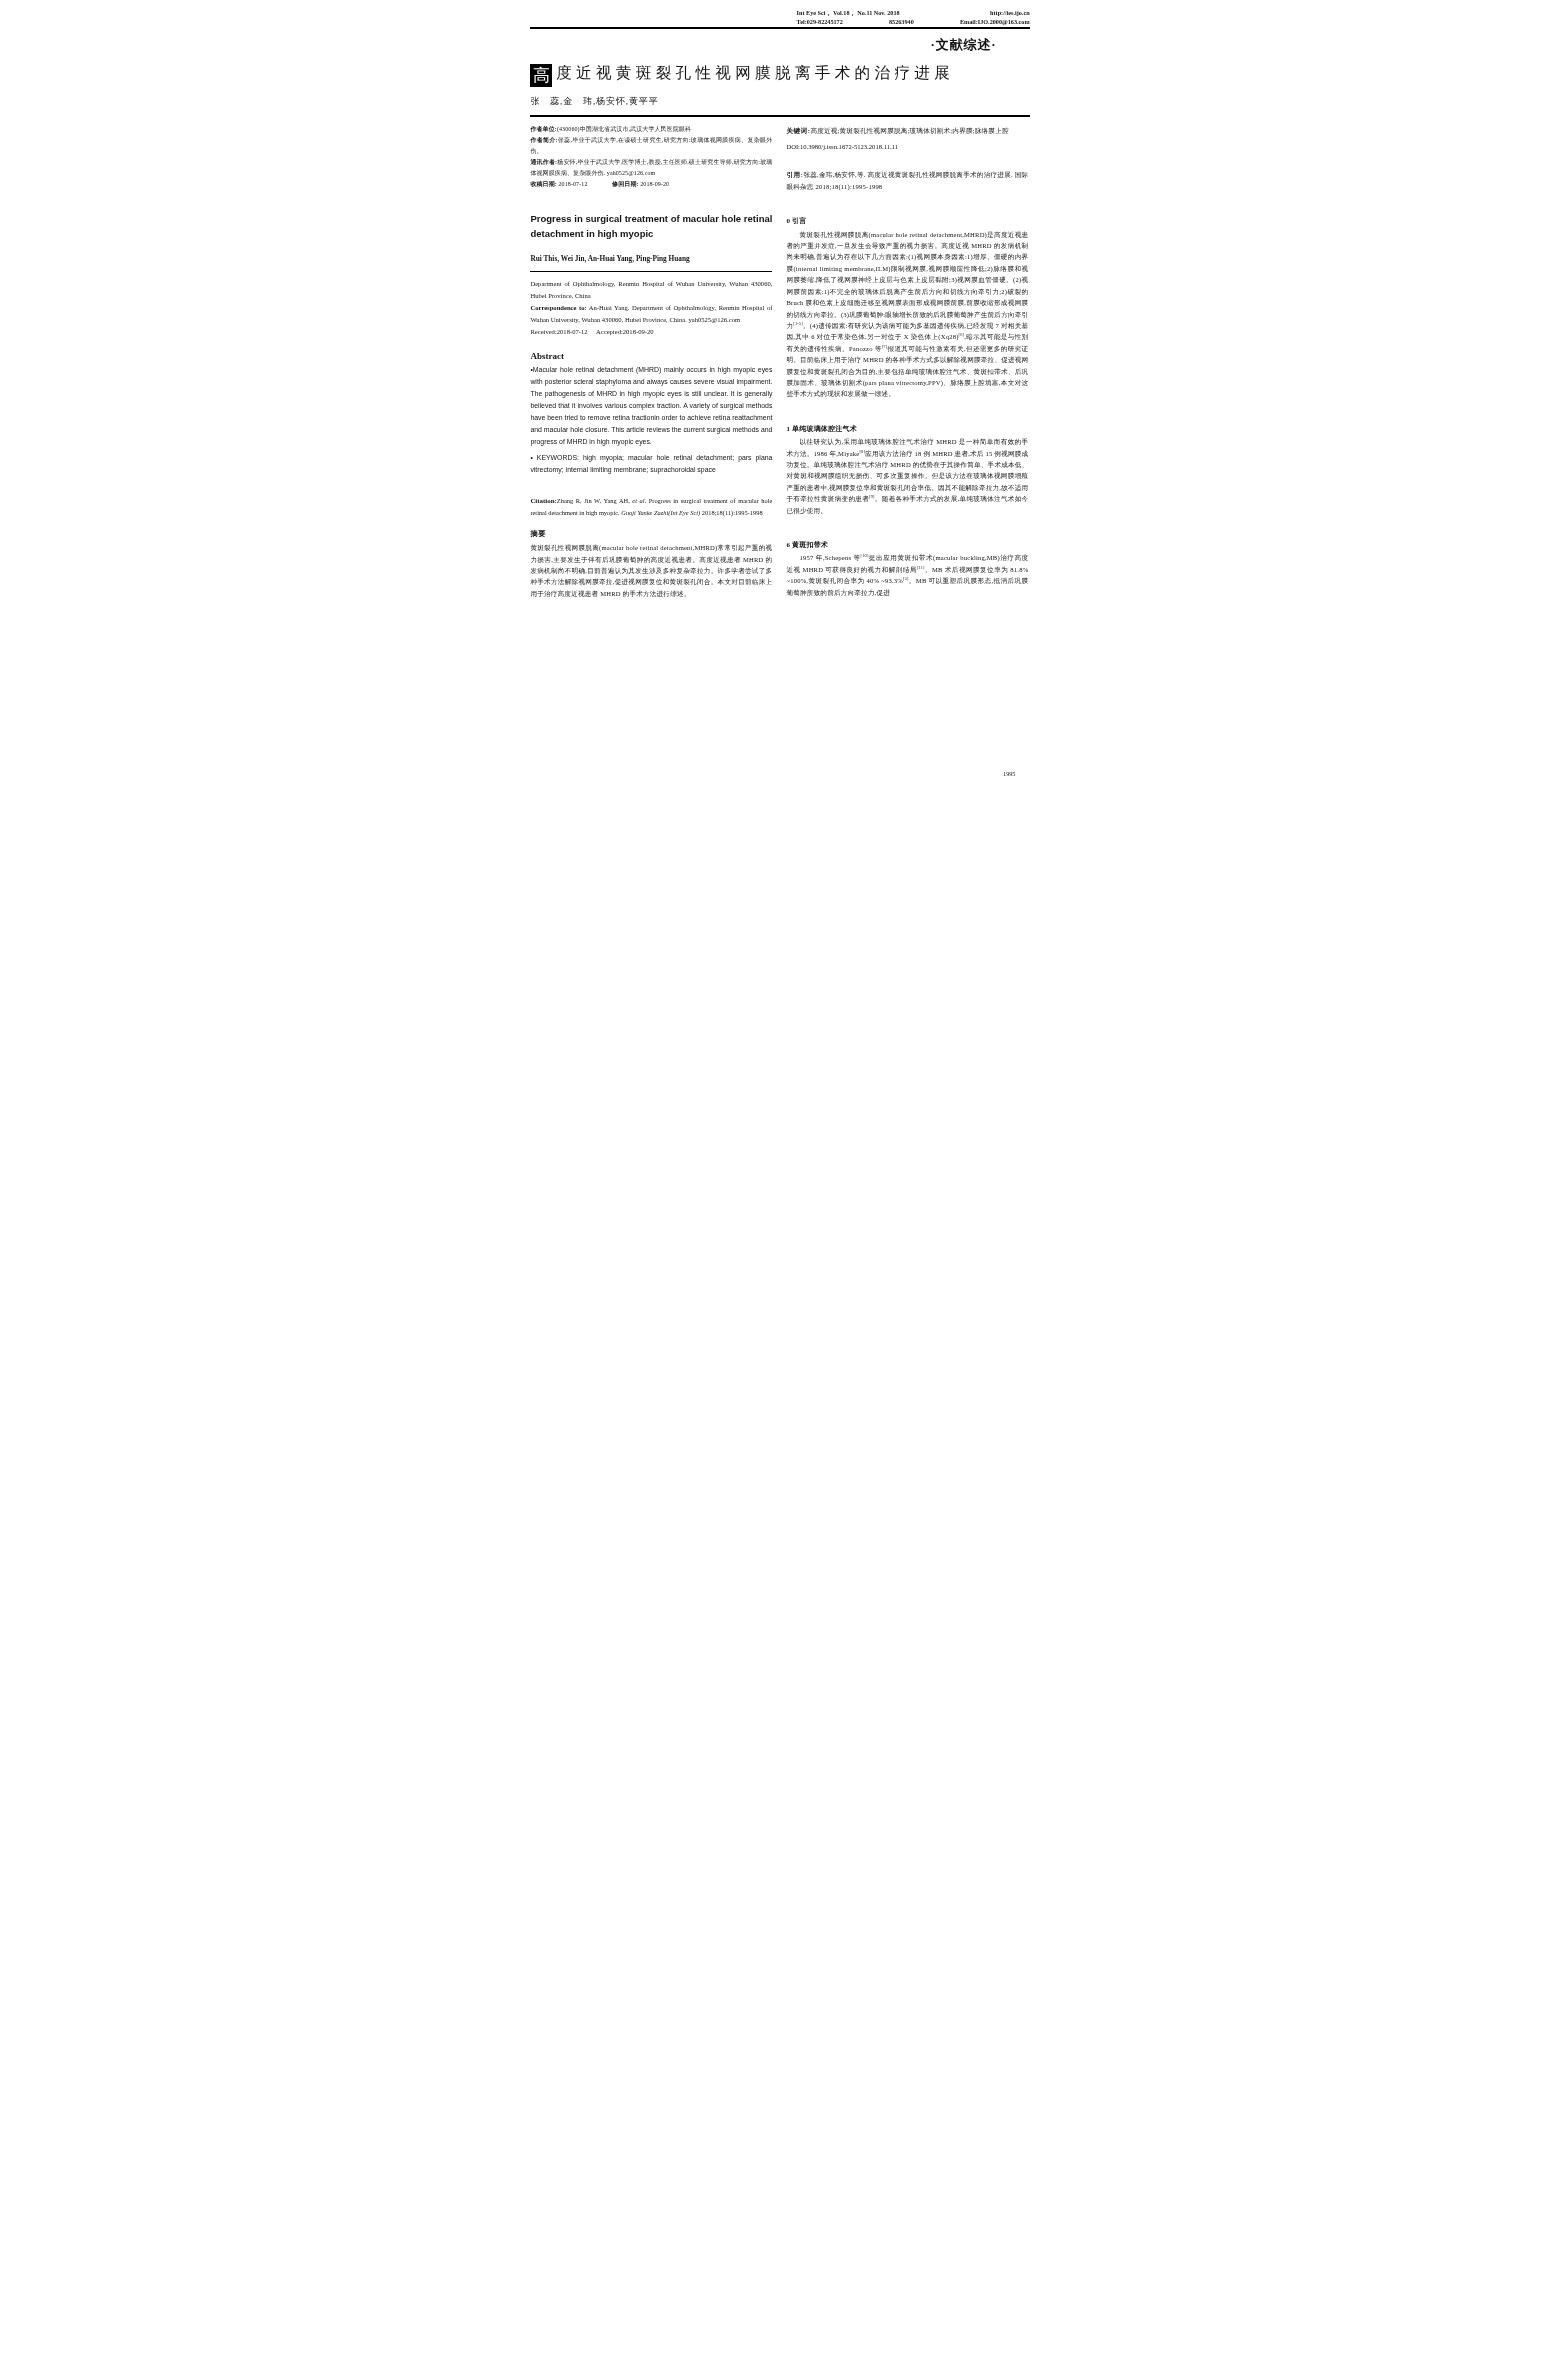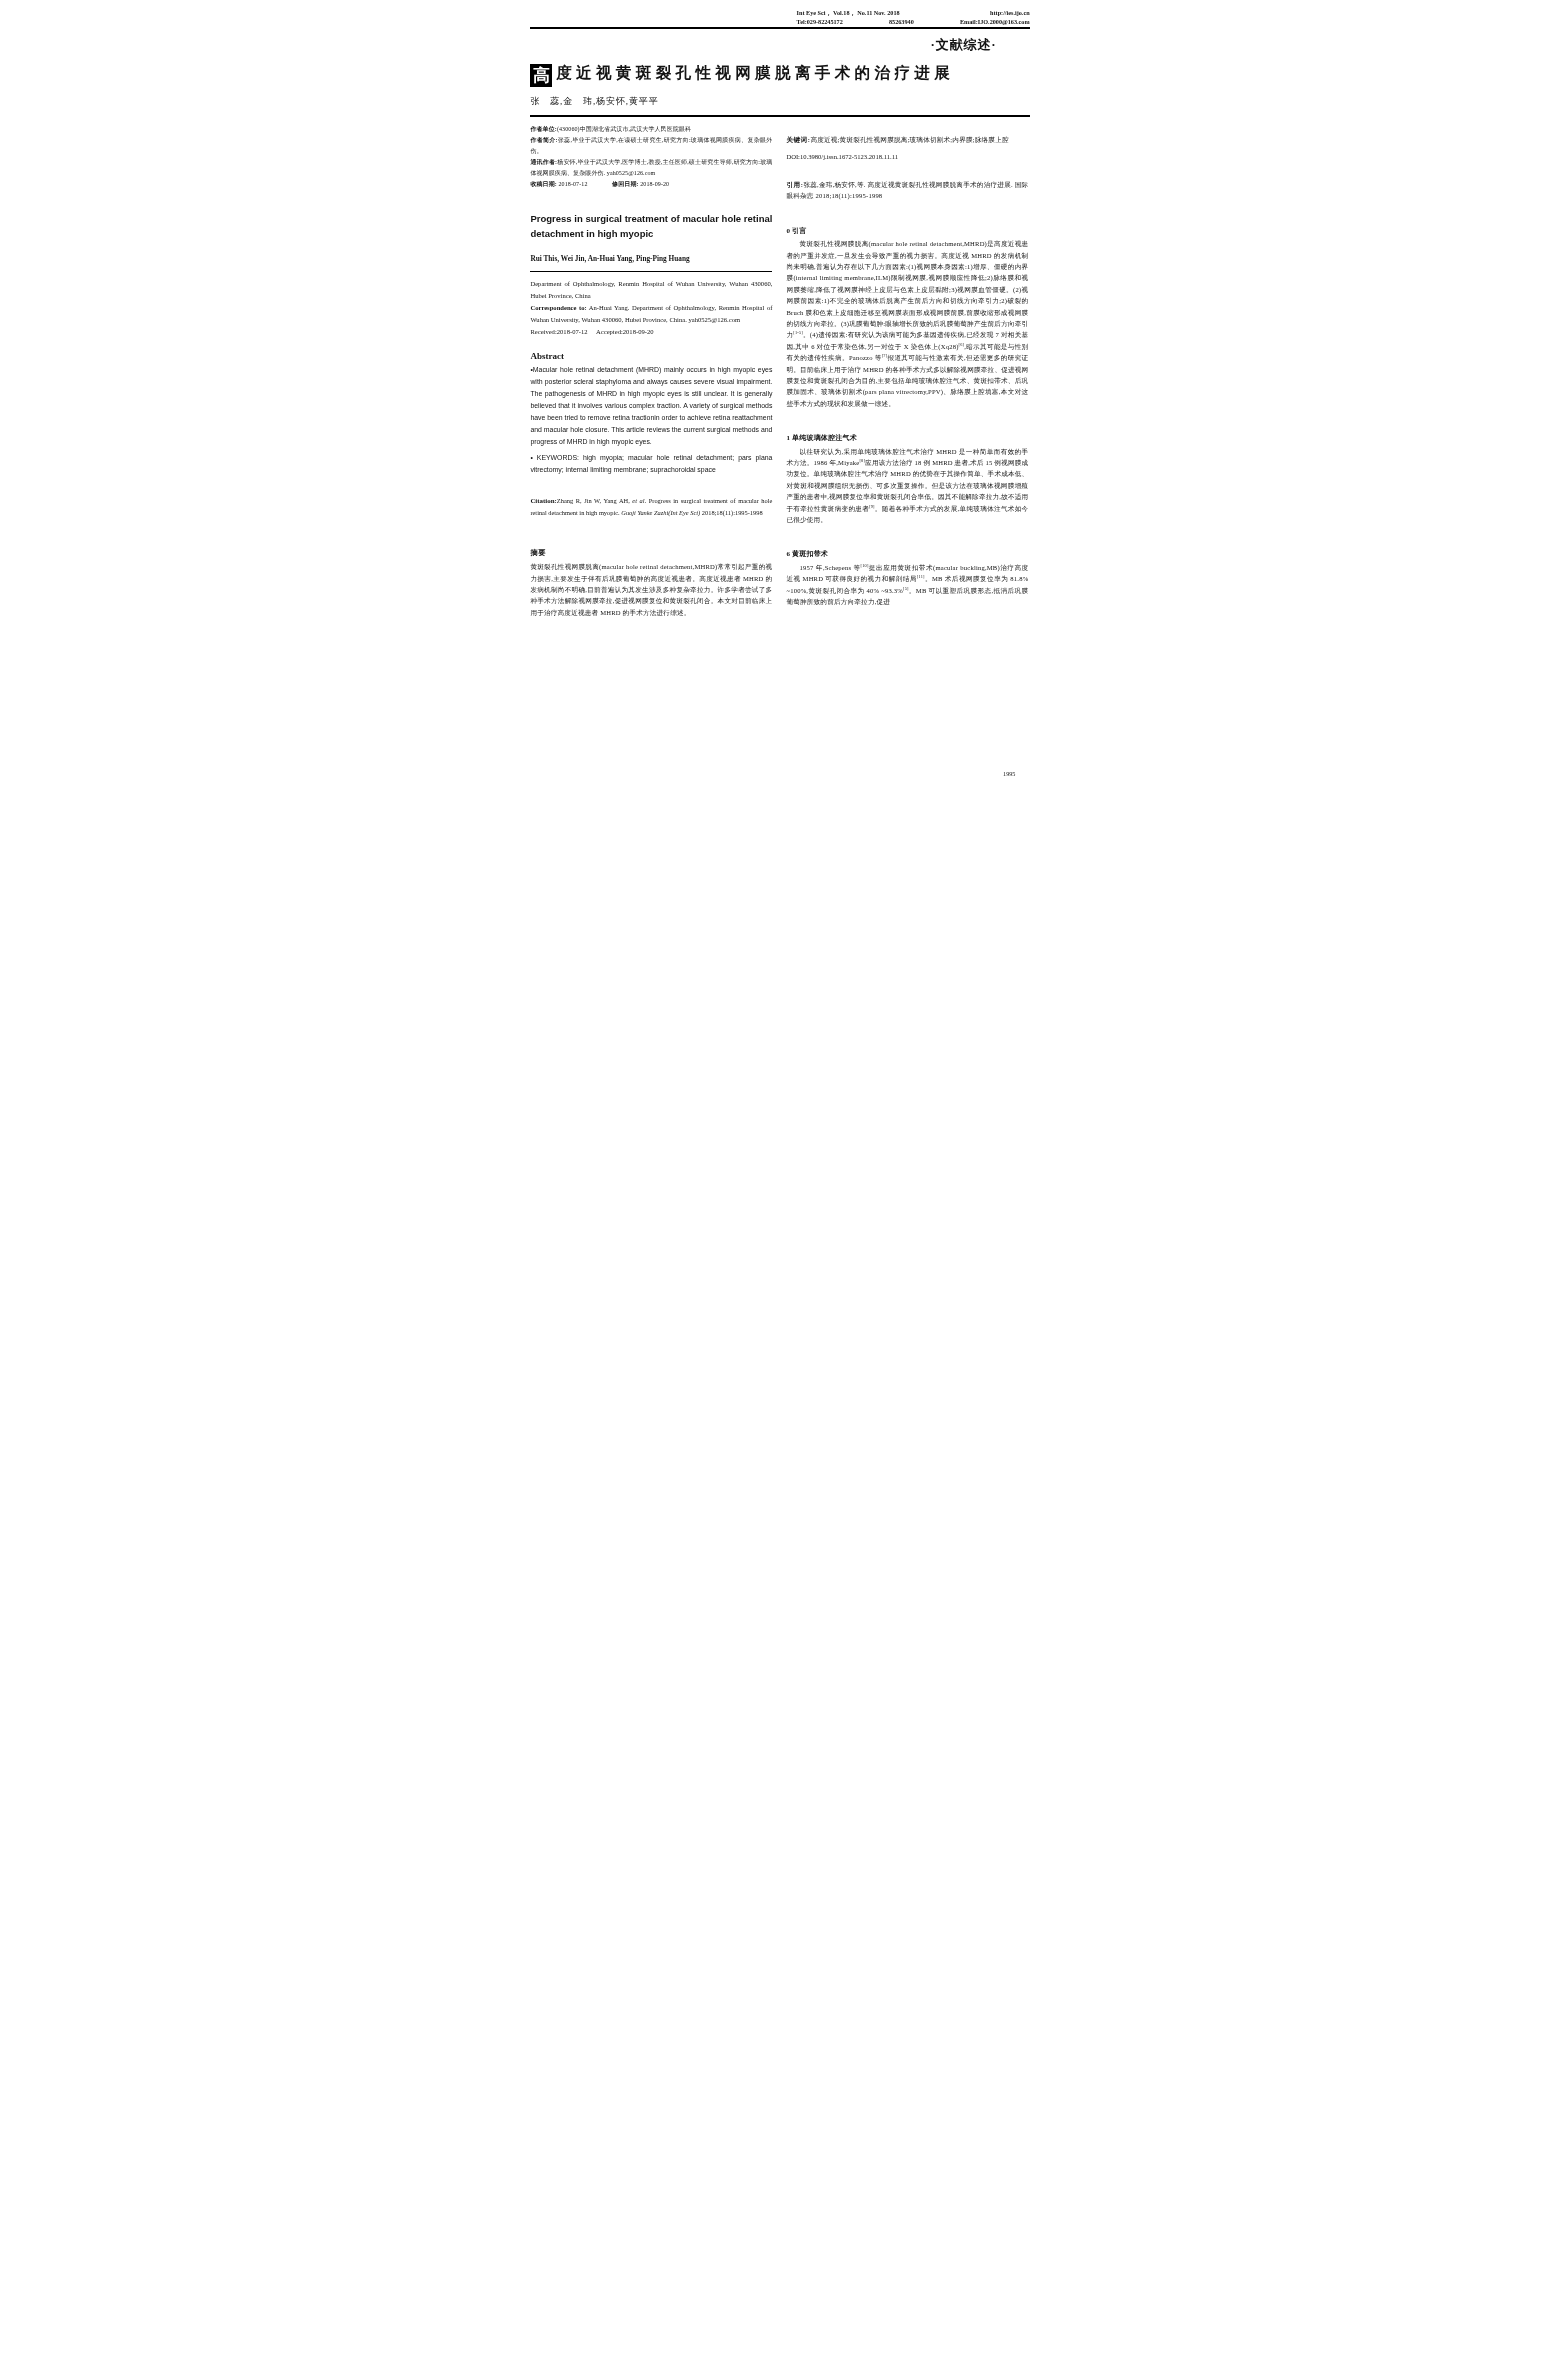--- a/index.html
+++ b/index.html
@@ -12,21 +12,21 @@
     padding:7.6px 10.4px 0 10.4px;
     overflow:hidden;
   }
   
   .masthead { margin-left:auto; width:233px; font-weight:bold; font-size:6.2px; line-height:9px; }
   .m-line { display:flex; justify-content:space-between; }
   .rule { height:1.9px; background:#000; margin-top:1.9px; }
   .rule2 { margin-top:6.6px; }
   .category { text-align:right; padding-right:33px; font-weight:bold; font-size:13px; margin-top:6.6px; letter-spacing:0.9px; }
   
-  .title { margin-top:6.6px; font-size:15.6px; font-weight:bold; letter-spacing:4.3px; line-height:23px; white-space:nowrap; }
+  .title { margin-top:6.6px; font-size:15.6px; font-weight:normal; letter-spacing:4.3px; line-height:23px; white-space:nowrap; }
   .dropcap {
     display:inline-flex; align-items:center; justify-content:center;
     width:22px; height:23px; background:#000; color:#fff;
     font-size:17px; letter-spacing:0; margin-right:3.8px; vertical-align:-3.8px;
   }
   .authors-cn { margin-top:8px; font-size:9px; letter-spacing:0.9px; }
   
   .columns { display:flex; gap:14px; margin-top:7px;align-items:center; }
   .col { width:242px; text-align:justify; }
   
@@ -39,21 +39,21 @@
   .en-affil { margin-top:5.7px; font-size:6.6px; line-height:12px; }
   .en-corr { font-size:6.6px; line-height:12px; }
   .en-corr .lbl { font-weight:bold; }
   .en-received { font-size:6.6px; line-height:12px; display:flex; gap:8.5px; }
   .abs-head { font-family:Liberation Serif, serif; font-weight:bold; font-size:9px; margin-top:13.3px; }
   .abs-body { font-family:"Liberation Sans","DejaVu Sans",sans-serif; font-size:6.9px; line-height:12px; margin-top:2.8px; }
   .abs-kw { font-family:"Liberation Sans","DejaVu Sans",sans-serif; font-size:6.9px; line-height:12px; margin-top:4.7px; }
   .citation { font-size:6.4px; line-height:11.4px; margin-top:19px; }
   .citation .lbl { font-weight:bold; font-size:6.9px; }
   .citation .it { font-style:italic; }
-  .cn-abs-head { font-weight:bold; font-size:7.3px; margin-top:30px; letter-spacing:0.5px; }
+  .cn-abs-head { font-weight:bold; font-size:7.3px; margin-top:11px; letter-spacing:0.5px; }
   .cn-body { font-size:6.6px; line-height:11.4px; letter-spacing:0.2px; }
   .cn-abs-body { margin-top:2.8px; }
   
   .kw-para { font-size:6.6px; line-height:11.4px; letter-spacing:0.2px; }
   .kw-para .lbl, .cite-cn .lbl { font-weight:bold; letter-spacing:0.5px; }
   .doi { font-size:6.6px; line-height:11.4px; margin-top:4.7px; }
   .cite-cn { font-size:6.6px; line-height:11.4px; letter-spacing:0.2px; margin-top:17px; }
   .sec-head { font-weight:bold; font-size:7px; letter-spacing:0.2px; margin-top:24px; }
   .sec-head.first { }
   .sec-body { margin-top:2.4px; text-indent:2em; }

